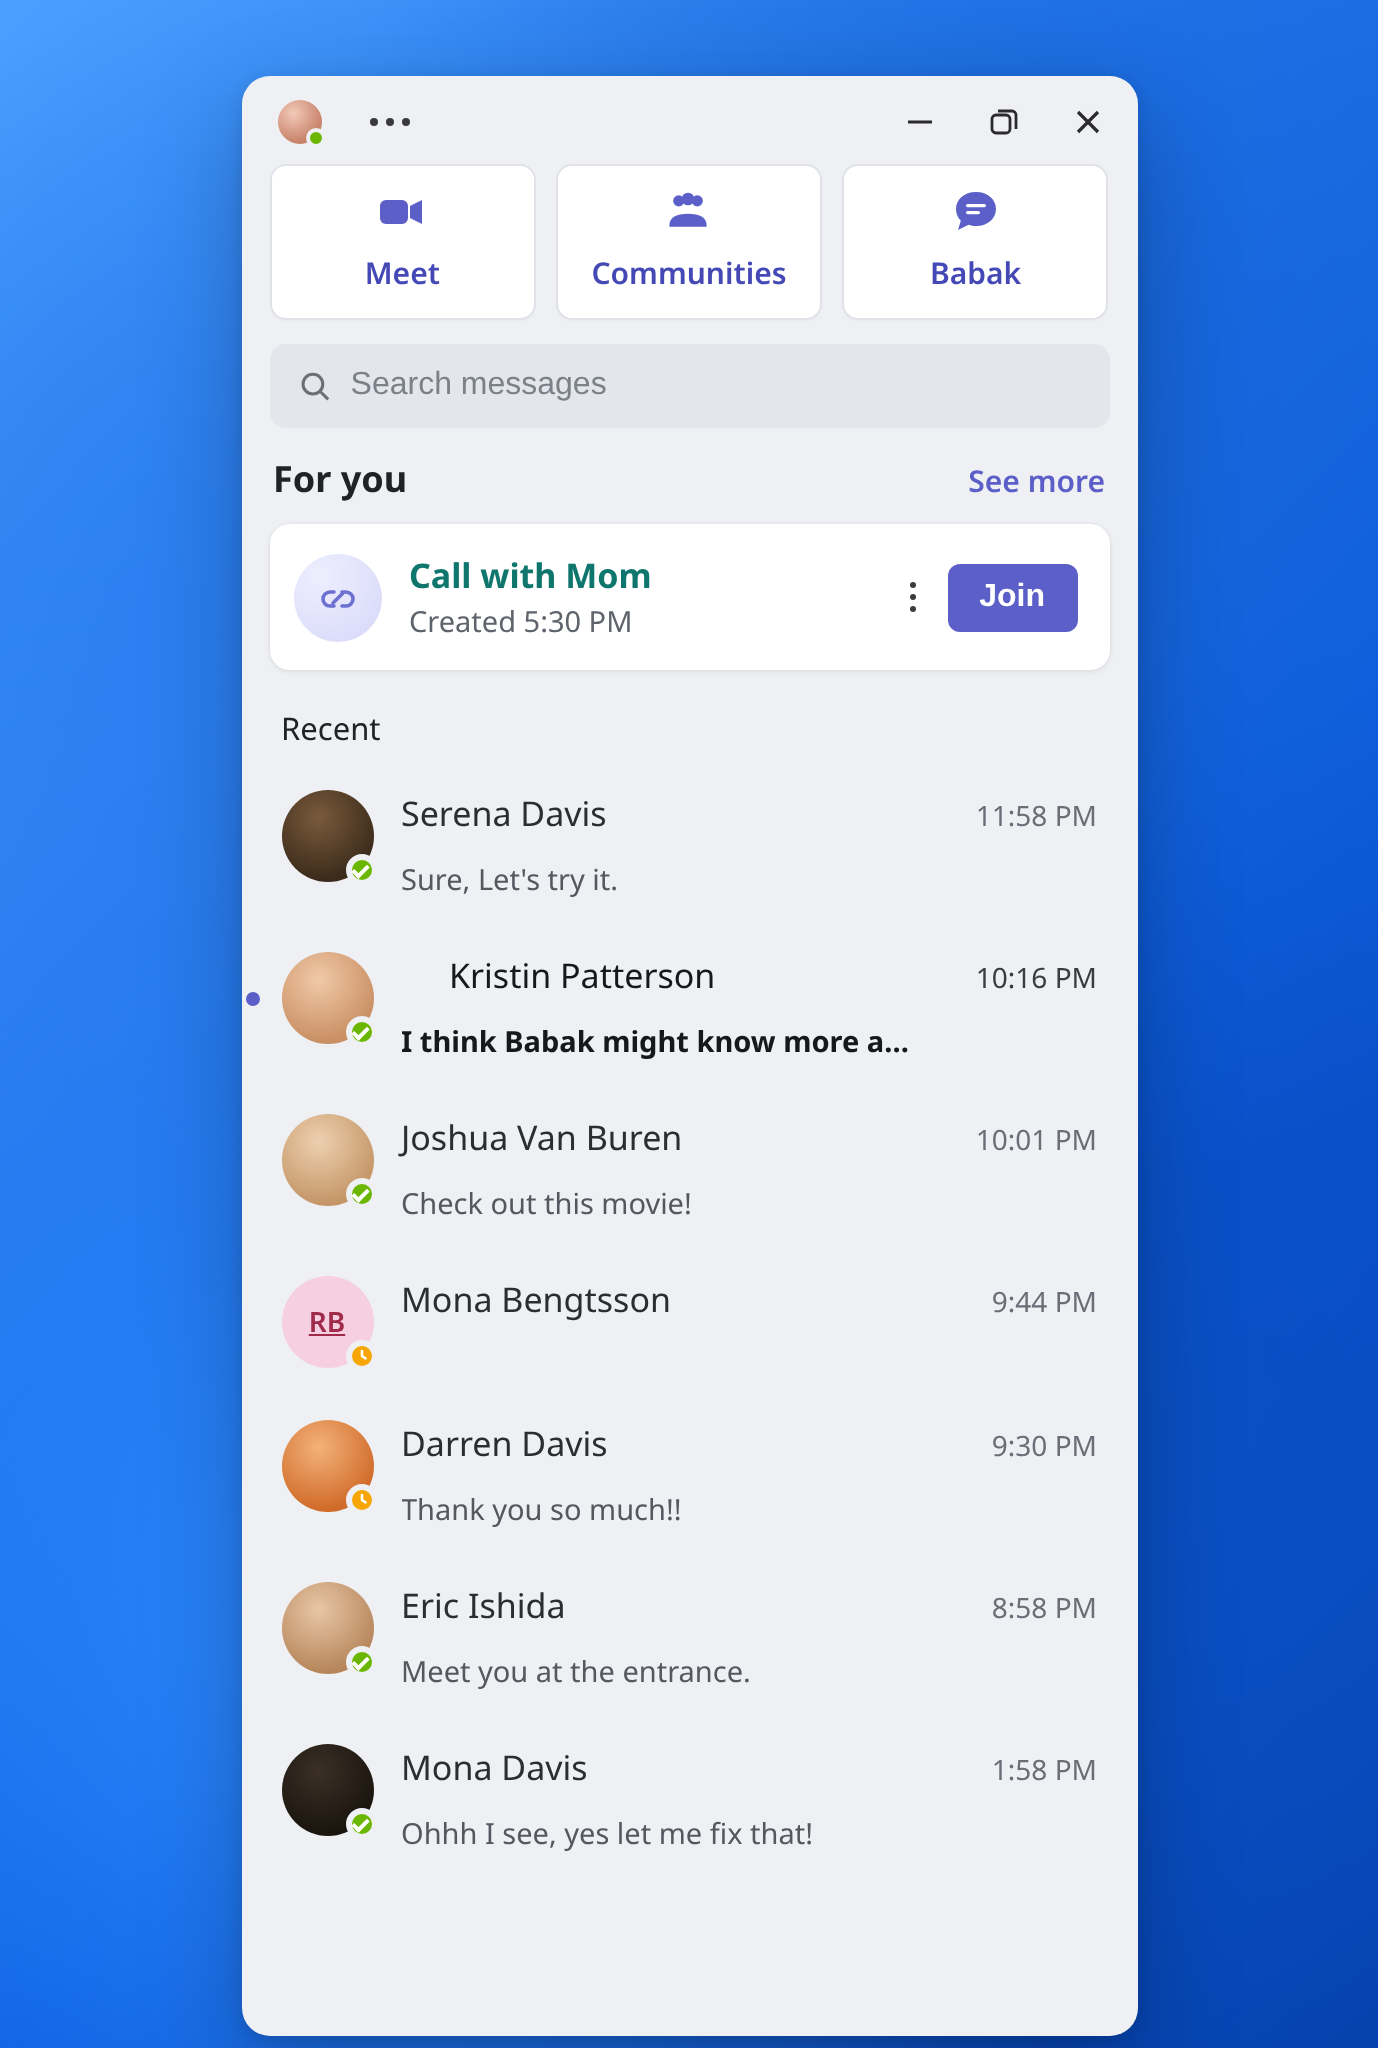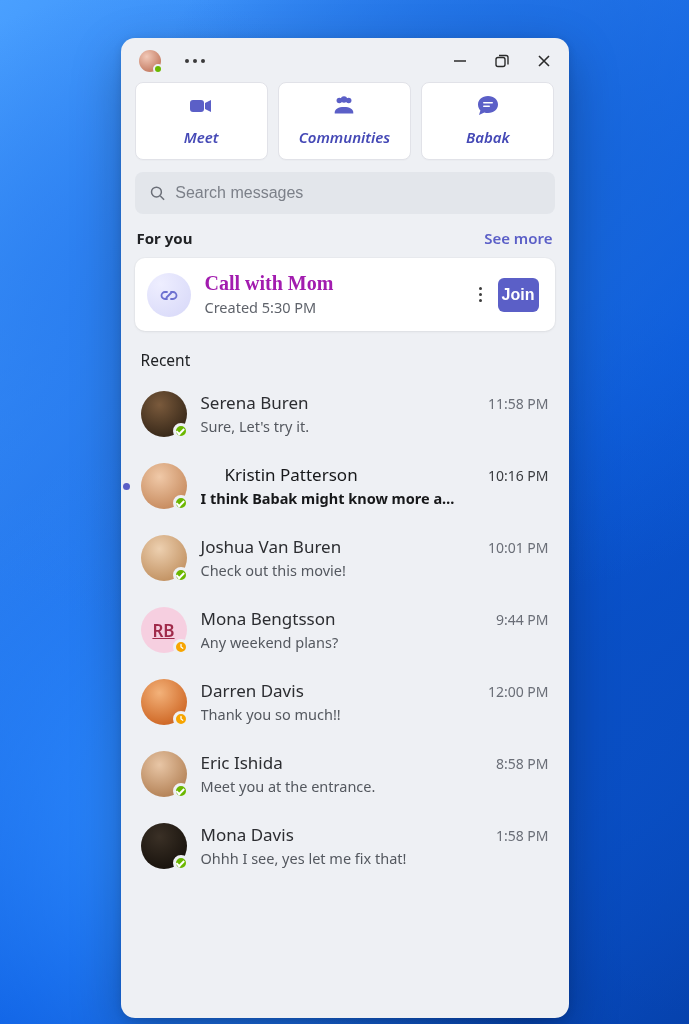--- a/index.html
+++ b/index.html
@@ -37,21 +37,21 @@
   .presence {
     position: absolute; right: -2px; bottom: -2px;
     width: 10px; height: 10px; border-radius: 50%;
     background: #6bb700; border: 2px solid #eef0f4;
   }
   .more-dots { display: flex; gap: 4px; cursor: pointer; padding: 6px; }
   .more-dots span { width: 4px; height: 4px; border-radius: 50%; background: #3a3a3a; }
   .win-controls { display: flex; align-items: center; gap: 20px; color: #2b2b2b; }
   .win-btn { width: 22px; height: 22px; display:flex; align-items:center; justify-content:center; cursor:pointer; }
 
-  .toolbar { display: flex; gap: 10px; padding: 0 14px 10px; font-style: italic; }
+  .toolbar { display: flex; gap: 10px; padding: 0 14px 10px; }
   .tool-btn {
     flex: 1; background: #fff; border: 1px solid #e1e2e8; border-radius: 8px;
     padding: 10px 6px 12px; display: flex; flex-direction: column; align-items: center;
     gap: 8px; cursor: pointer;
     box-shadow: 0 1px 1px rgba(0,0,0,.02);
   }
   .tool-btn .ic { width: 26px; height: 26px; display:flex; align-items:center; justify-content:center; color:#5b5fc7; }
   .tool-btn .lbl { color: #4549b6; font-weight: 600; font-size: 15px; }
 
   .search {
@@ -63,73 +63,73 @@
   .search input {
     border: none; background: transparent; outline: none;
     font-size: 16px; color: #5a5e68; width: 100%;
   }
   .search input::placeholder { color: #7c8089; }
 
   .section-row {
     display: flex; justify-content: space-between; align-items: baseline;
     padding: 0 16px 10px;
   }
-  .section-title { font-weight: 700; color: #202225; font-size: 15px; }
+  .section-title { font-weight: 700; color: #202225; font-size: 18px; }
   .see-more { color: #5b5fc7; font-weight: 600; font-size: 15px; cursor: pointer; }
 
   .card {
     margin: 0 14px 18px; background: #fff; border-radius: 10px;
     box-shadow: 0 1px 3px rgba(0,0,0,.06), 0 0 0 1px rgba(0,0,0,.02);
     padding: 14px 16px 14px 12px;
     display: flex; align-items: center; gap: 14px;
   }
   .event-ic {
     width: 44px; height: 44px; border-radius: 50%;
     background: radial-gradient(circle at 30% 25%, #eeeeff, #d6d7f8);
     display:flex; align-items:center; justify-content:center; color:#6c70d0;
   }
   .card-text { flex:1; min-width:0; }
-  .card-title { font-weight: 700; font-size: 20px; color: #a21caf; font-family: Liberation Serif, serif; }
+  .card-title { font-weight: 700; font-size: 17px; color: #0f766e; }
   .card-sub { font-size: 14.5px; color: #5f636b; margin-top: 2px; }
   .card-actions { display:flex; align-items:center; gap: 10px; }
   .kebab { display:flex; flex-direction:column; gap:3px; padding:6px; cursor:pointer; }
   .kebab span { width:3px; height:3px; border-radius:50%; background:#3c3c3c; }
   .join-btn {
     background:#5b5fc7; color:#fff; border:none; border-radius:6px;
-    padding: 8px 4px; font-size:16px; font-weight:600; cursor:pointer;
+    padding: 8px 16px; font-size:16px; font-weight:600; cursor:pointer;
   }
 
   .recent-title { font-weight:400; color:#202225; font-size:15.5px; padding: 0 20px 10px; }
 
   .chat-list { flex:1; overflow-y:auto; padding: 0 4px 8px 4px; }
   .chat-item {
     display:flex; align-items:flex-start; gap: 14px;
     padding: 10px 16px 16px 16px; cursor:pointer; position:relative;
   }
   .unread-dot {
     position:absolute; left: -2px; top: 30px;
     width:7px; height:7px; border-radius:50%; background:#5b5fc7;
   }
   .ava { position:relative; width:46px; height:46px; flex-shrink:0; }
-  .ava .circle { width:46px; height:46px; border-radius:50%; display:flex; align-items:center; justify-content:center; color:#a02a4a; font-weight:600; font-size:17px;text-decoration:underline; }
+  .ava .circle { width:46px; height:46px; border-radius:50%; display:flex; align-items:center; justify-content:center; color:#a02a4a; font-weight:600; font-size:14px;text-decoration:underline; }
   .presence-sm {
     position:absolute; right:-2px; bottom:-2px;
     width:16px; height:16px; border-radius:50%;
     border: 3px solid #eef0f4;
     display:flex; align-items:center; justify-content:center;
   }
   .presence-available { background:#6bb700; }
   .presence-away { background:#f7a500; }
   .presence-available::after { content:""; width:6px; height:3px; border-left:2px solid #fff; border-bottom:2px solid #fff; transform: rotate(-45deg) translate(0px,-1px); }
 
   .chat-text { flex:1; min-width:0; }
   .chat-top { display:flex; justify-content:space-between; align-items:baseline; gap:10px; }
   .chat-name { font-size:17px; color:#2c2d31; }
   .chat-time { font-size:14px; color:#6a6e77; white-space:nowrap; }
-  .chat-msg { font-size:14.5px; color:#54585f; margin-top:2px; white-space:nowrap; overflow:hidden; text-overflow:ellipsis; max-width: 280px; }
+  .chat-msg { font-size:14.5px; color:#54585f; margin-top:12px; white-space:nowrap; overflow:hidden; text-overflow:ellipsis; max-width: 280px; }
   .unread .chat-name { font-weight:400; color:#17181a;margin-left:24px; }
   .unread .chat-msg  { font-weight:700; color:#17181a; }
   .unread .chat-time { color:#3a3c40; }
 
   
   .f1{background:radial-gradient(circle at 40% 30%,#7a5a3c,#3a2a1a 75%);}
   .f2{background:radial-gradient(circle at 40% 30%,#f0c9a8,#c98e62 75%);}
   .f3{background:radial-gradient(circle at 40% 30%,#edd0b0,#c49566 75%);}
   .f4{background:#f6cfe0;}
   .f5{background:radial-gradient(circle at 40% 30%,#f3b27a,#d06a28 75%);}
@@ -242,21 +242,21 @@
   <div class="recent-title">Recent</div>
 
   <div class="chat-list" id="chat-list">
       <div class="chat-item">
         <div class="ava">
           <div class="circle f1"></div>
           <span class="presence-sm presence-available"></span>
         </div>
         <div class="chat-text">
           <div class="chat-top">
-            <div class="chat-name">Serena Buren</div>
+            <div class="chat-name">Serena Davis</div>
             <div class="chat-time">11:58 PM</div>
           </div>
           <div class="chat-msg">Sure, Let's try it.</div>
         </div>
       </div>
       <div class="chat-item unread">
         <span class="unread-dot"></span>
         <div class="ava">
           <div class="circle f2"></div>
           <span class="presence-sm presence-available"></span>
@@ -289,36 +289,35 @@
             <svg width="8" height="8" viewBox="0 0 8 8">
               <path d="M4 1.5V4l1.8 1.2" stroke="#fff" stroke-width="1.3" fill="none" stroke-linecap="round"></path>
             </svg>
           </span>
         </div>
         <div class="chat-text">
           <div class="chat-top">
             <div class="chat-name">Mona Bengtsson</div>
             <div class="chat-time">9:44 PM</div>
           </div>
-          <div class="chat-msg">Any weekend plans?</div>
         </div>
       </div>
       <div class="chat-item">
         <div class="ava">
           <div class="circle f5"></div>
           <span class="presence-sm presence-away">
             <svg width="8" height="8" viewBox="0 0 8 8">
               <path d="M4 1.5V4l1.8 1.2" stroke="#fff" stroke-width="1.3" fill="none" stroke-linecap="round"></path>
             </svg>
           </span>
         </div>
         <div class="chat-text">
           <div class="chat-top">
             <div class="chat-name">Darren Davis</div>
-            <div class="chat-time">12:00 PM</div>
+            <div class="chat-time">9:30 PM</div>
           </div>
           <div class="chat-msg">Thank you so much!!</div>
         </div>
       </div>
       <div class="chat-item">
         <div class="ava">
           <div class="circle f6"></div>
           <span class="presence-sm presence-available"></span>
         </div>
         <div class="chat-text">

